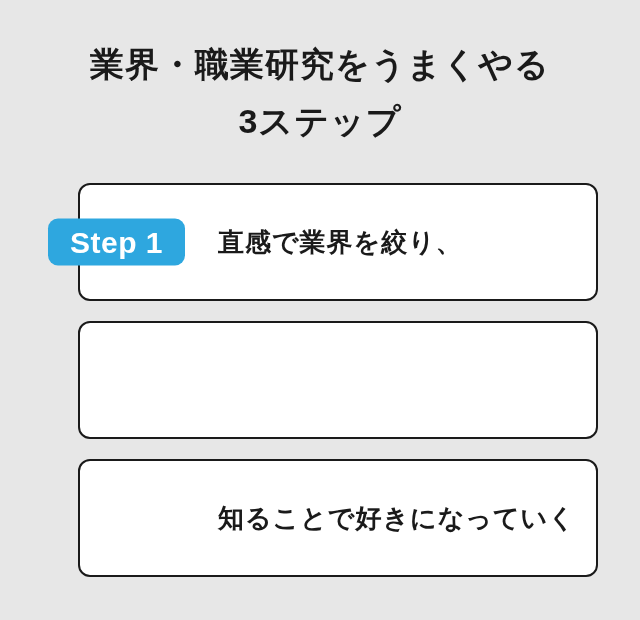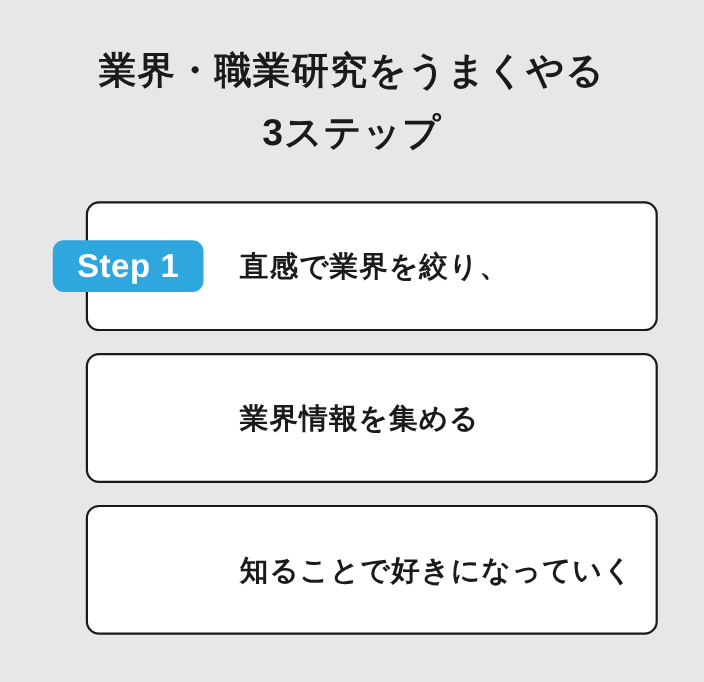--- a/index.html
+++ b/index.html
@@ -96,21 +96,20 @@
 
     <div class="step-row">
       <div class="step-card">
         <div class="step-line">直感で業界を絞り、</div>
       </div>
       <div class="step-badge">Step 1</div>
     </div>
 
     <div class="step-row">
       <div class="step-card">
-        <div class="step-line">業界情報を集める</div>
       </div>
     </div>
 
     <div class="step-row">
       <div class="step-card">
         <div class="step-line">知ることで好きになっていく</div>
       </div>
     </div>
 
   </div>

